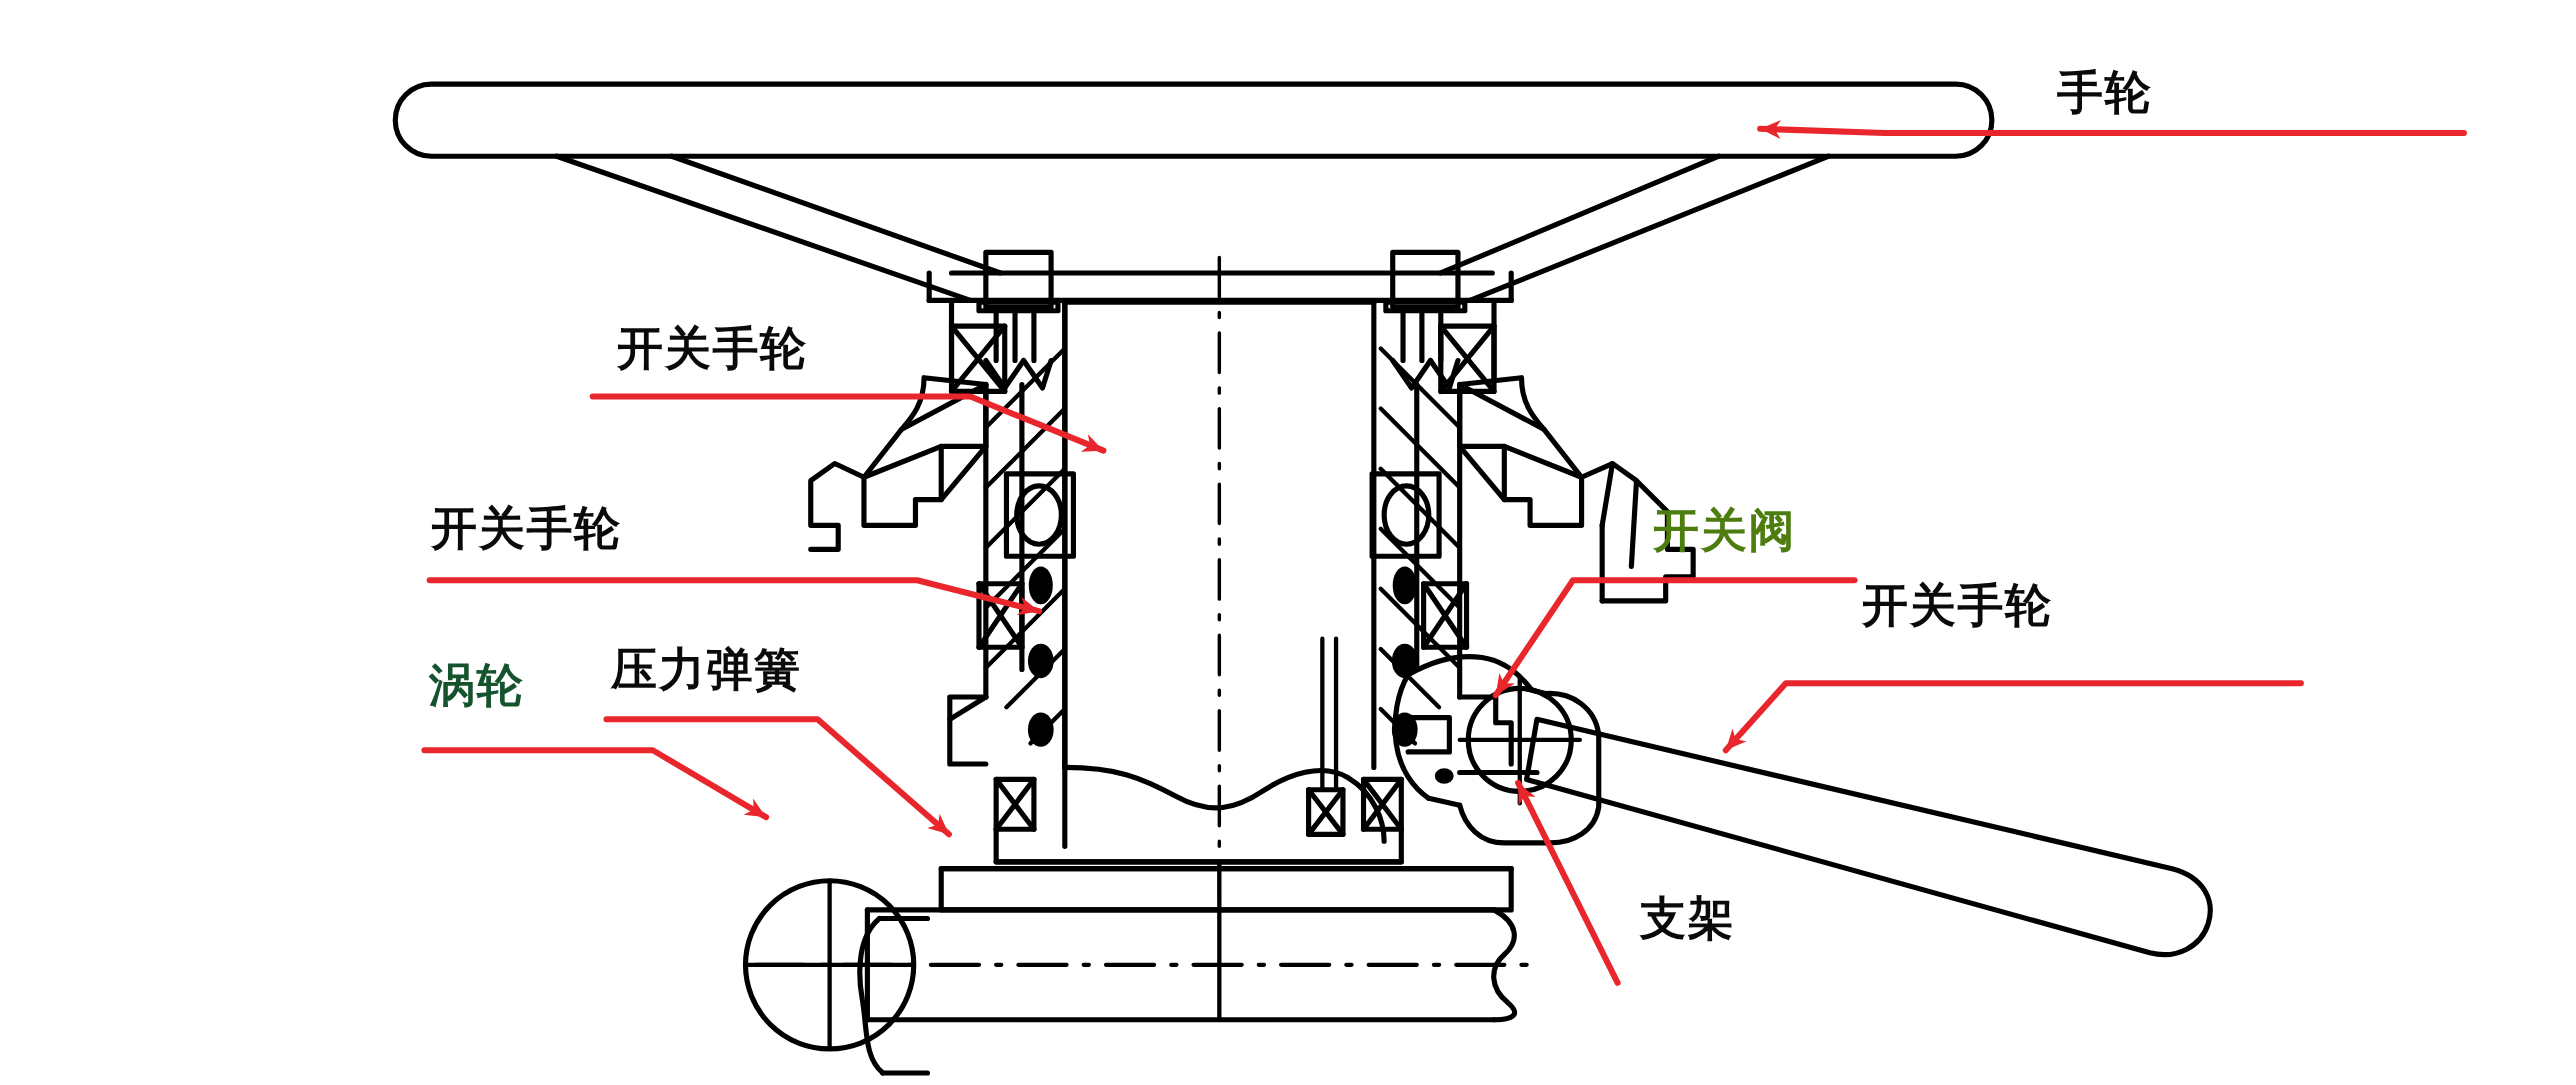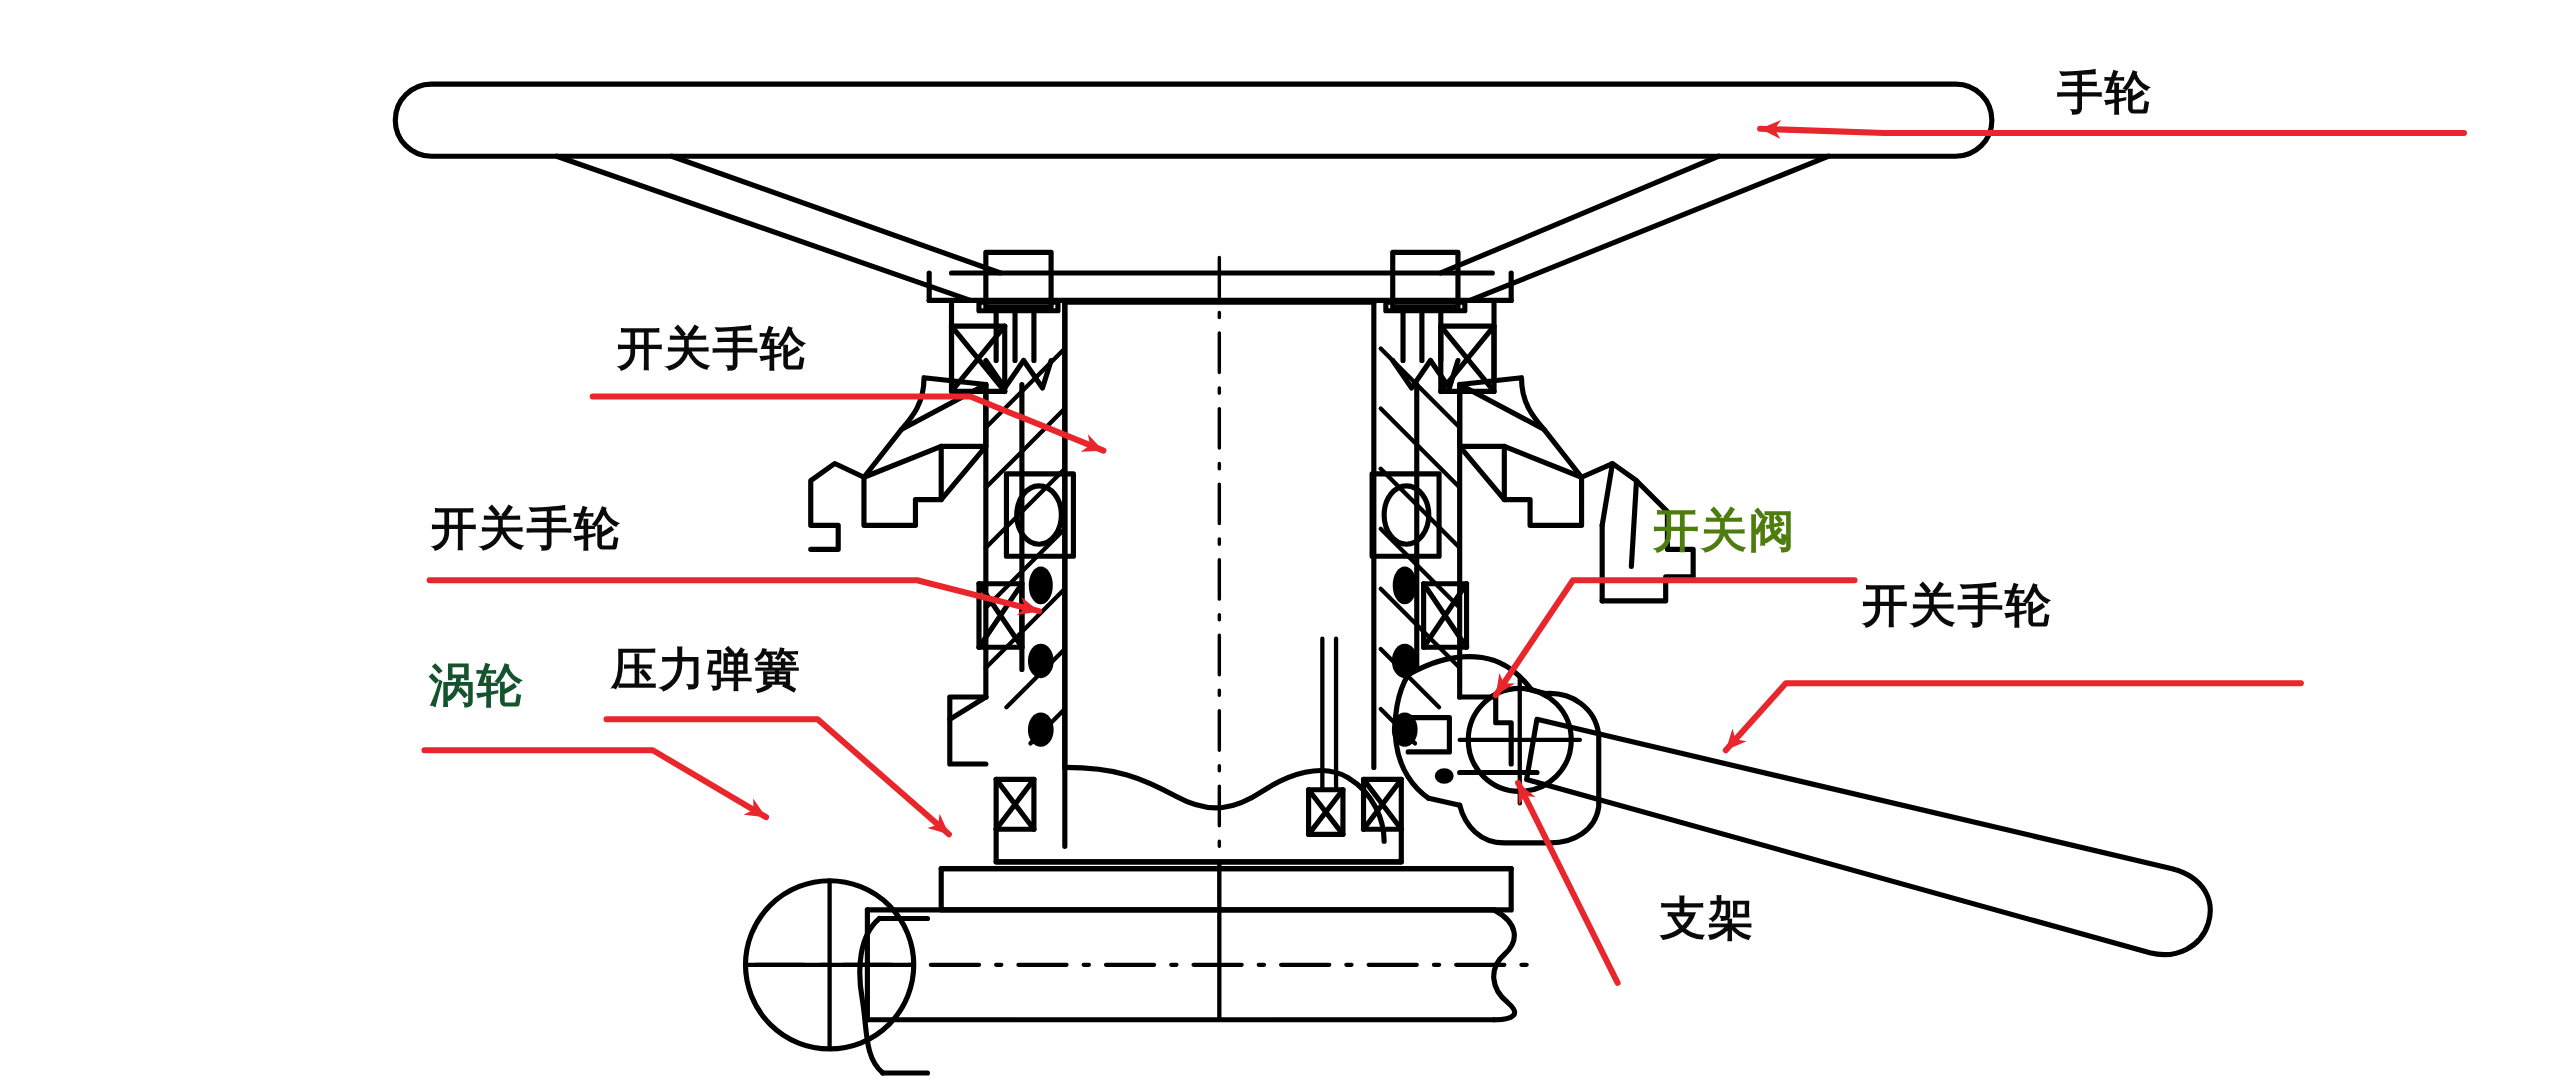--- a/index.html
+++ b/index.html
@@ -333,17 +333,17 @@
   </svg>
 
   <div id="labels">
       <div class="lbl" style="left: 2057px; top: 69px; color: rgb(10, 10, 10);">手轮</div>
       <div class="lbl" style="left: 617px; top: 325px; color: rgb(10, 10, 10);">开关手轮</div>
       <div class="lbl" style="left: 431px; top: 505px; color: rgb(10, 10, 10);">开关手轮</div>
       <div class="lbl" style="left: 611px; top: 646px; color: rgb(10, 10, 10);">压力弹簧</div>
       <div class="lbl" style="left: 429px; top: 662px; color: #14532d;">涡轮</div>
       <div class="lbl" style="left: 1653px; top: 507px; color: #4d7c0f;">开关阀</div>
       <div class="lbl" style="left: 1862px; top: 582px; color: rgb(10, 10, 10);">开关手轮</div>
-      <div class="lbl" style="left: 1640px; top: 895px; color: rgb(10, 10, 10); margin-left: 20px;">支架</div>
+      <div class="lbl" style="left: 1640px; top: 895px; color: rgb(10, 10, 10);">支架</div>
     </div>
 
 </div>
 
 
 </body></html>

